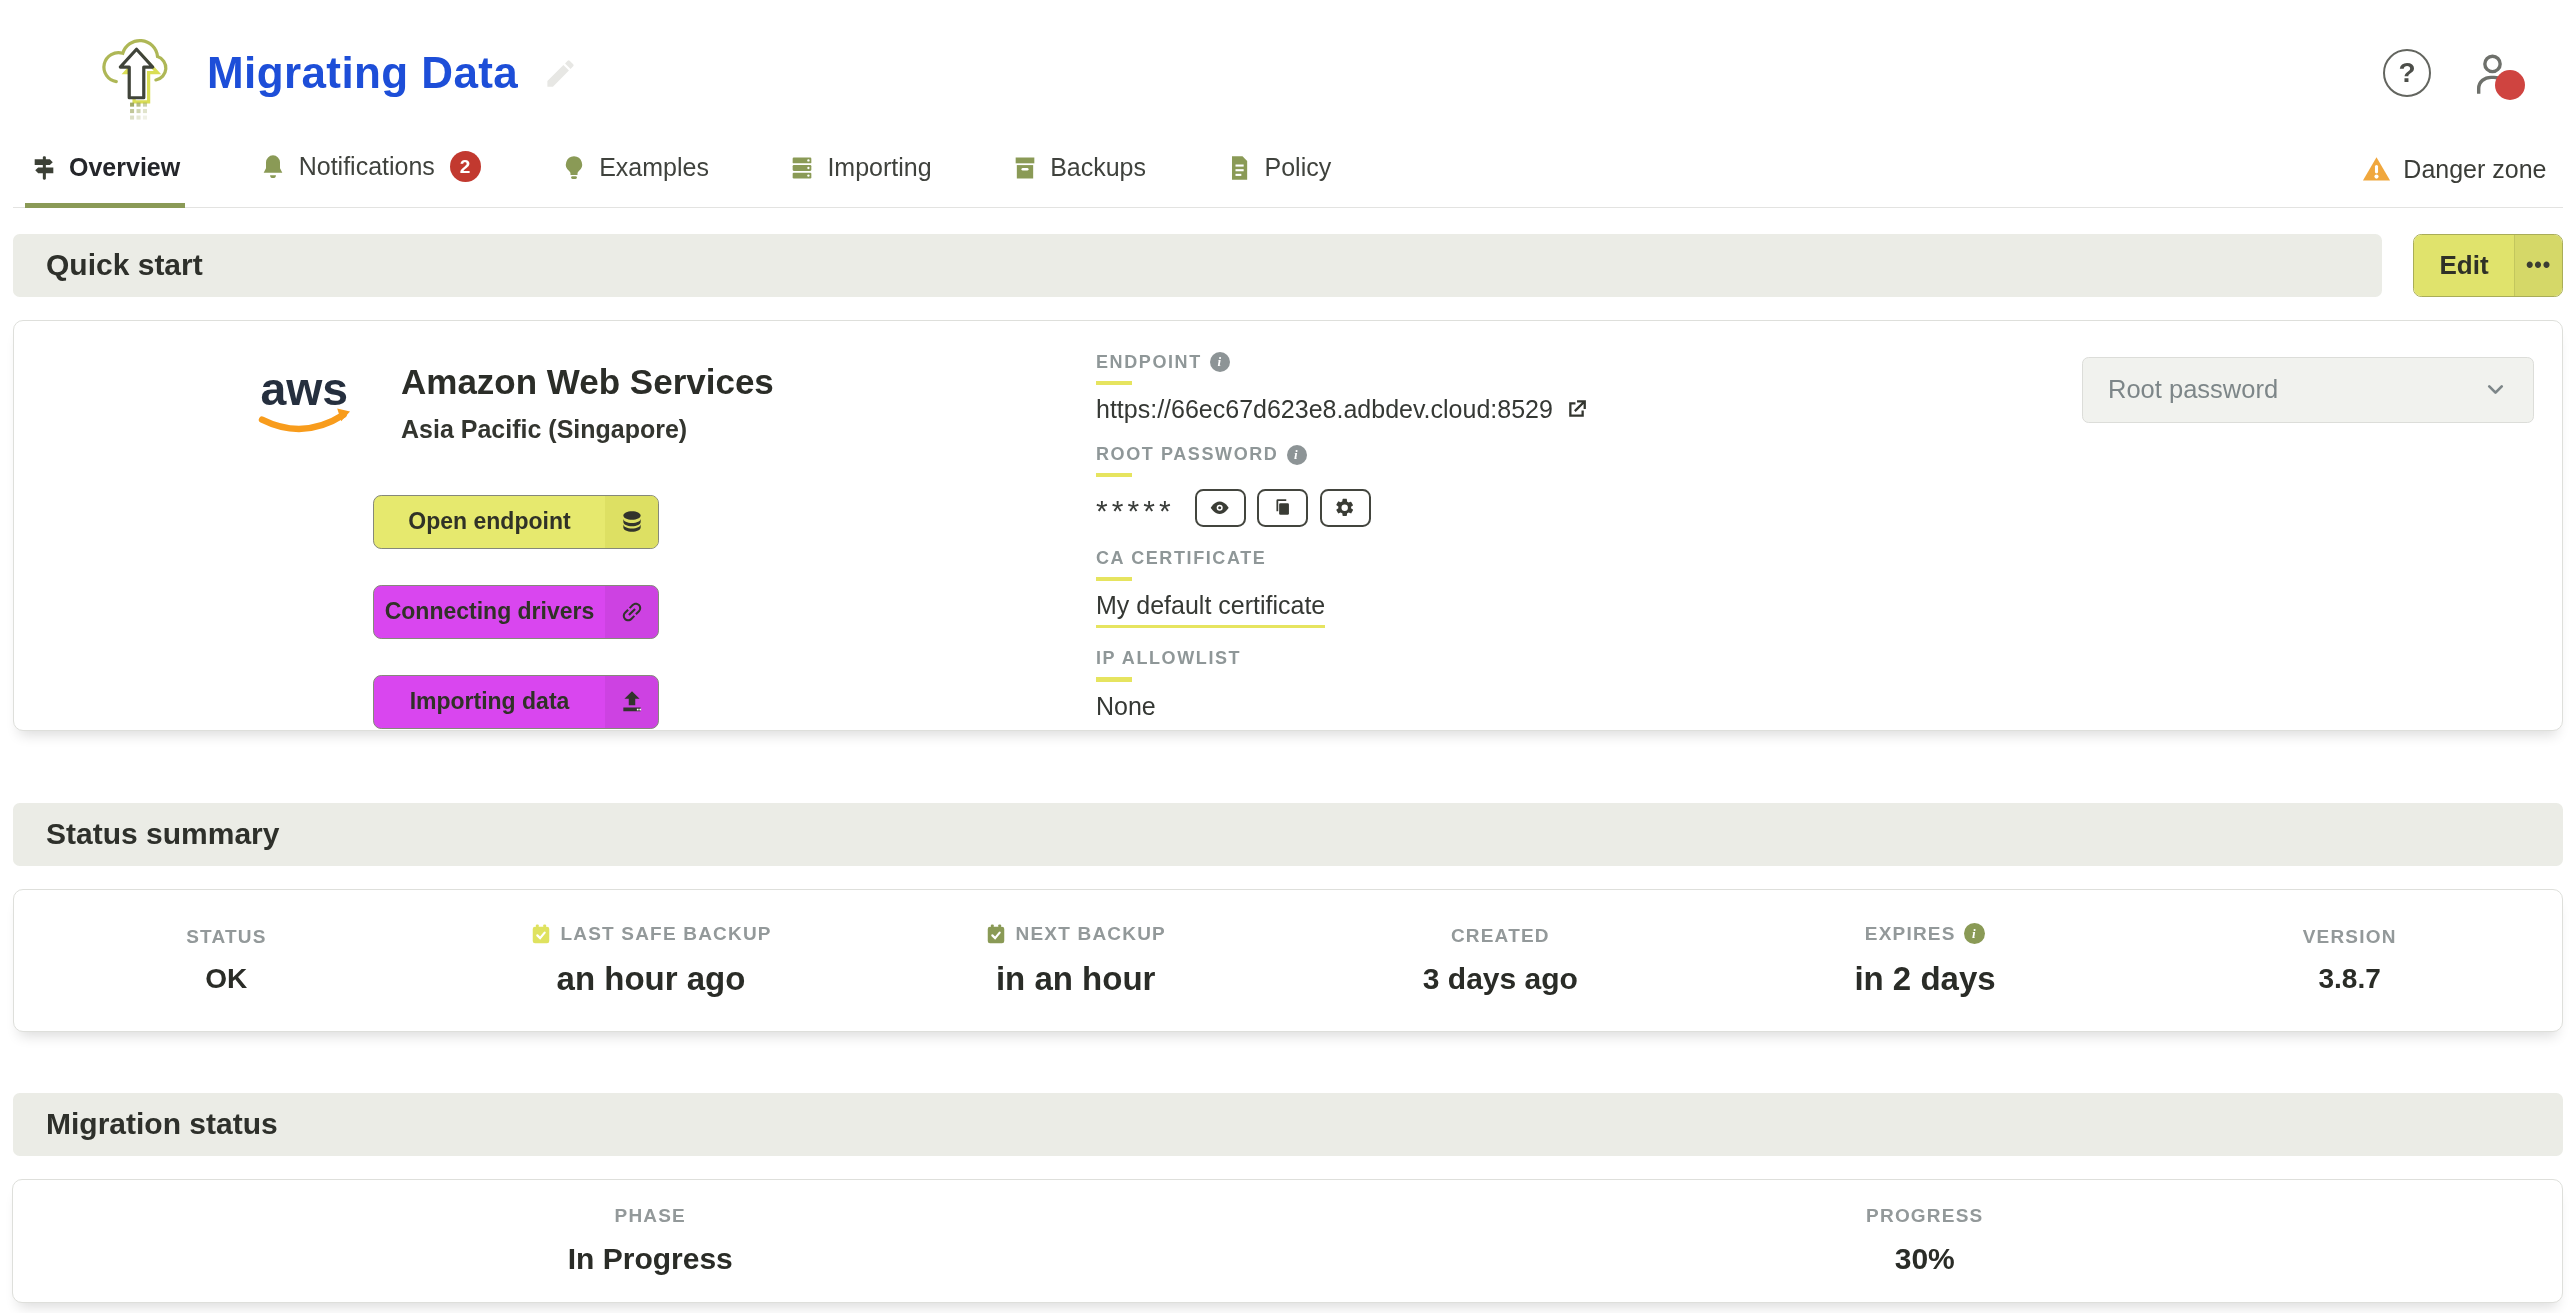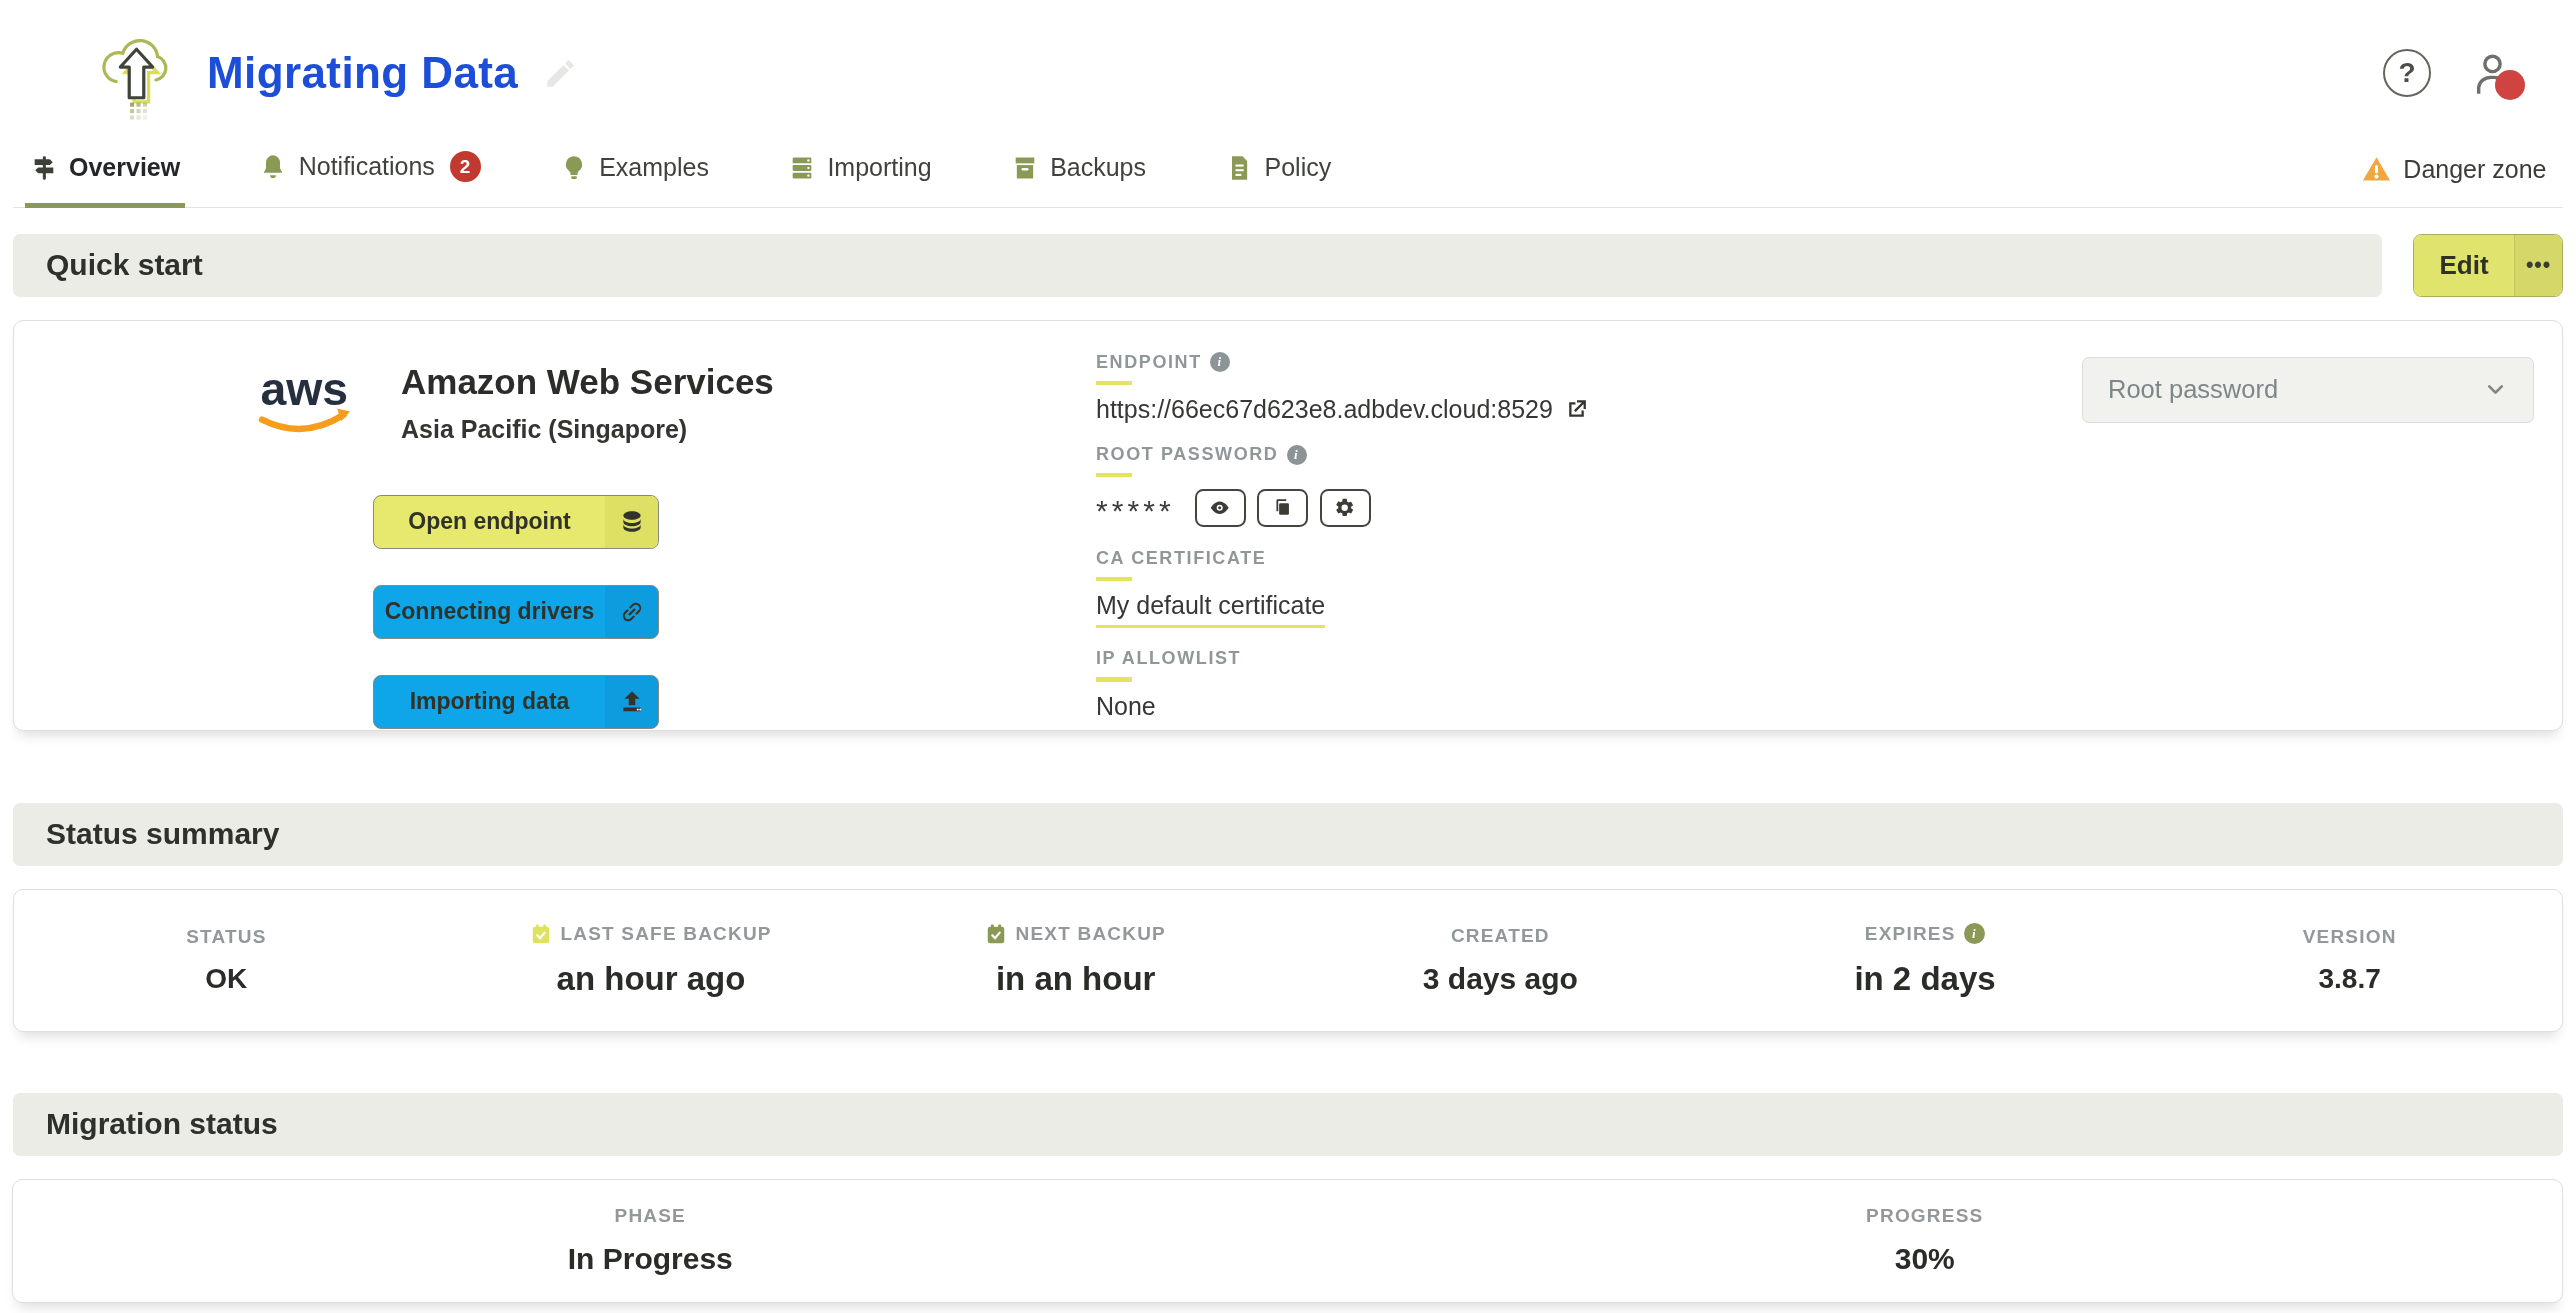--- a/index.html
+++ b/index.html
@@ -50,21 +50,21 @@
     box-shadow:0 10px 13px -6.6px rgba(0,0,0,.14); position:relative; }
   .card-quickstart { height:411px; }
 
   .provider { position:absolute; left:240px; top:38px; display:flex; gap:35px; }
   .aws-logo { width:112px; height:86px; }
   .p-name { font-size:35px; font-weight:700; color:#2b2d28; margin-top:3.3px; }
   .p-region { font-size:25px; font-weight:700; color:#33352f; margin-top:13px; }
 
   .actions { position:absolute; left:359px; top:174px; width:286px; display:flex; flex-direction:column; gap:36px; }
   .act-btn { height:54px; border:1.6px solid #85887a; border-radius:8.2px; display:flex; overflow:hidden;
-    background:#0ea5e9; cursor:pointer; }
+    background:#d946ef; cursor:pointer; }
   .act-btn .lbl { flex:1; display:flex; align-items:center; justify-content:center; font-size:23px; font-weight:700; color:#303227; }
   .act-btn .ic { width:53px; display:flex; align-items:center; justify-content:center; background:rgba(0,0,0,.05); }
   .act-btn .ic svg { width:26px; height:26px; fill:#32342c; }
   .act-btn.primary { background:#e6e96e; }
   .act-btn.primary .ic { background:#dde063; }
 
   .details { position:absolute; left:1082px; top:31px; width:773px; }
   .dgroup { margin-bottom:20px; }
   .dlabel { display:flex; align-items:center; gap:8.2px; font-size:18px; font-weight:700;
     letter-spacing:1.6px; color:#8f9798; }

